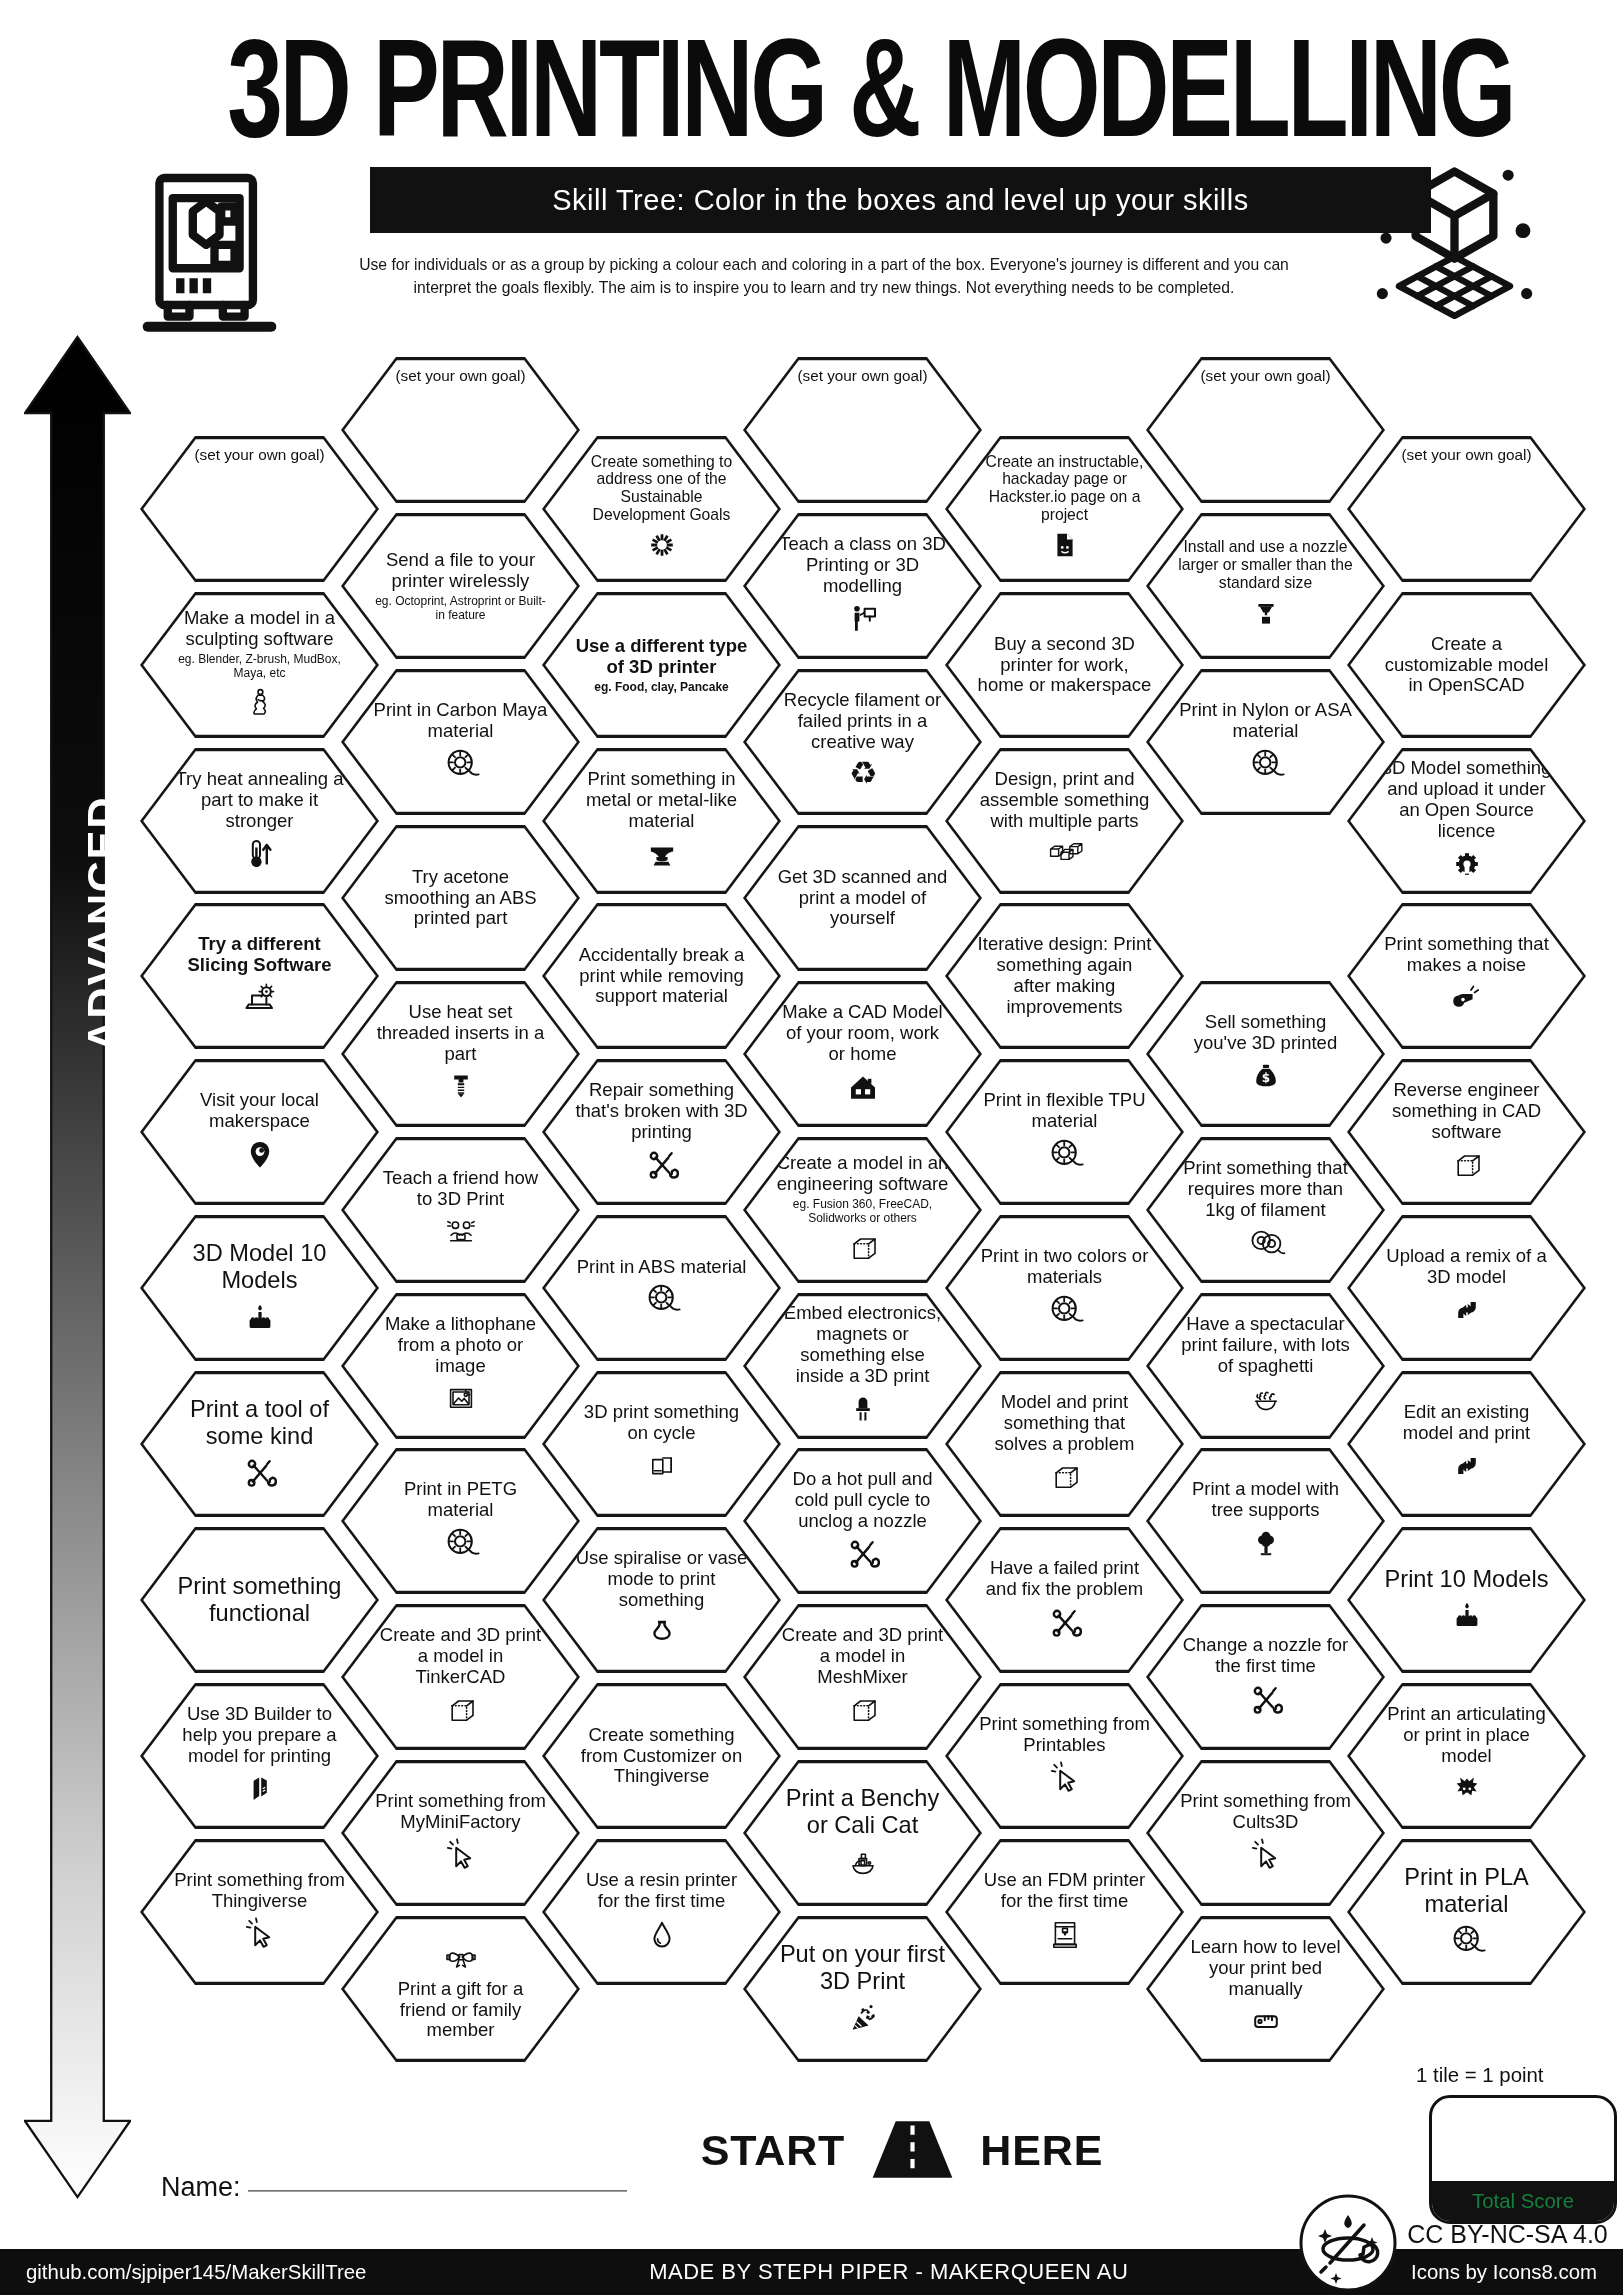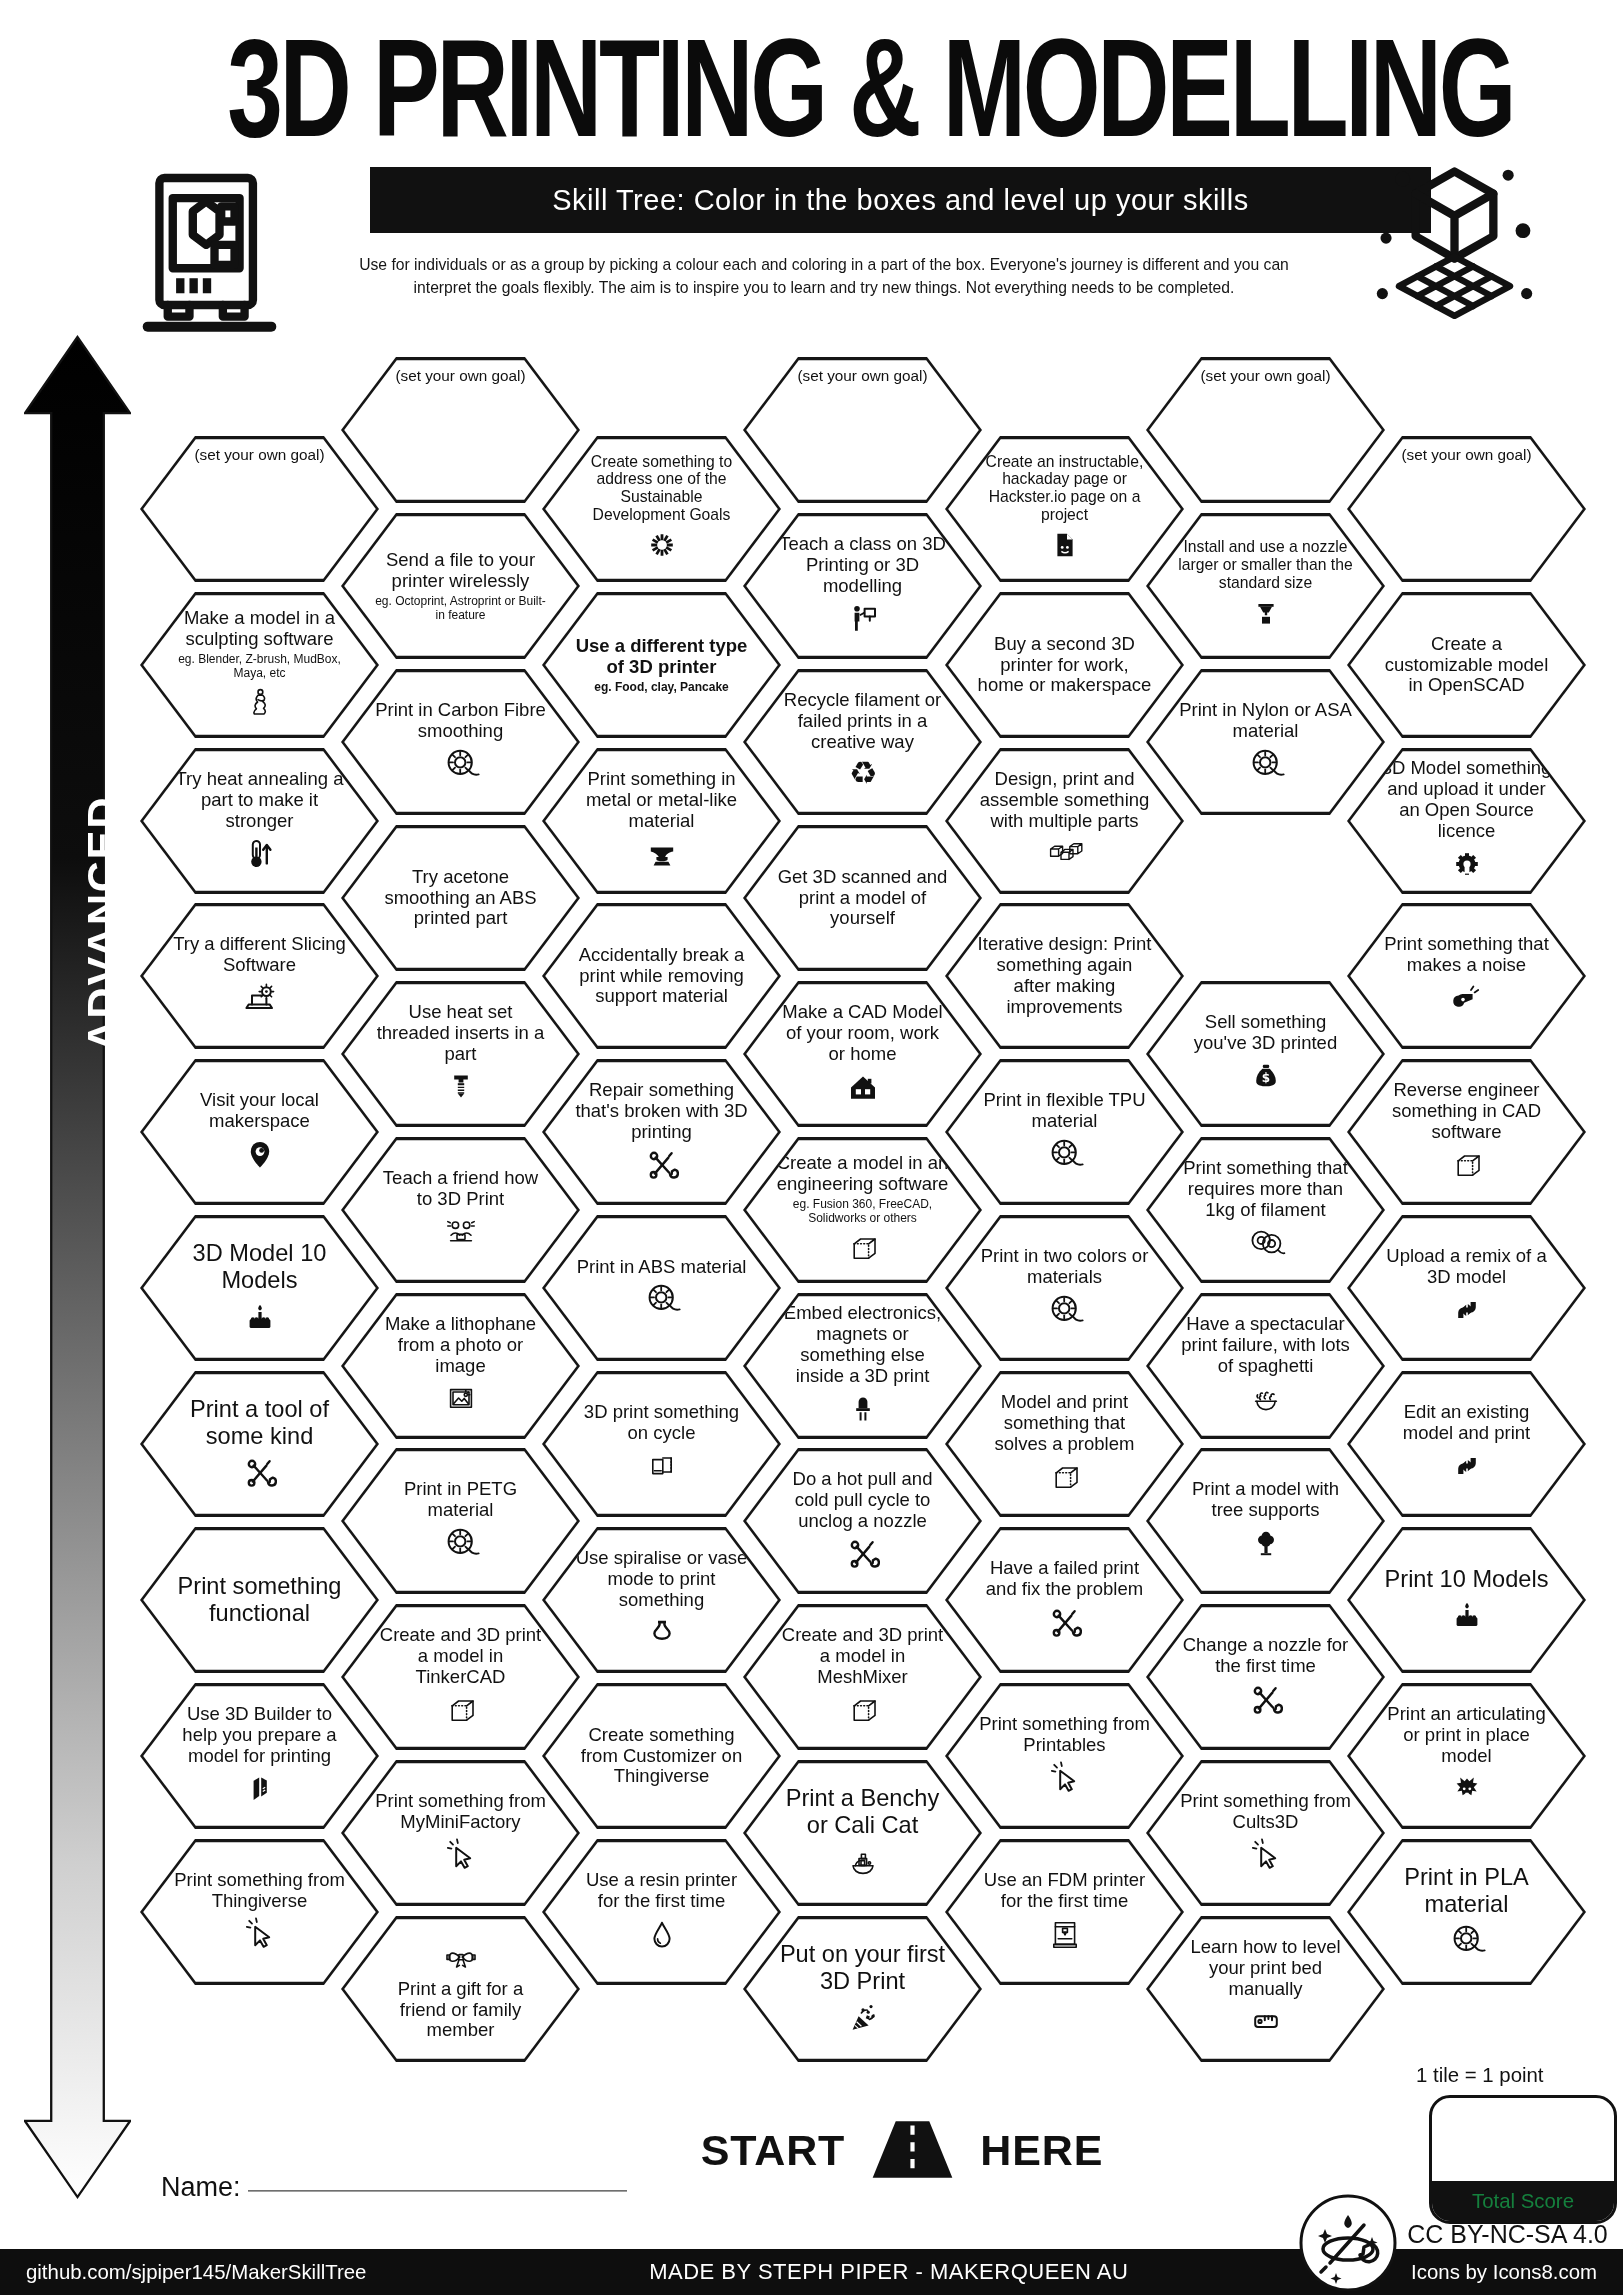--- a/index.html
+++ b/index.html
@@ -163,21 +163,21 @@
             <circle cx="41" cy="72" r="13" fill="#111"></circle>
             <line x1="41" y1="36" x2="41" y2="62" stroke="#111" stroke-width="6"></line>
             <g fill="none" stroke="#111" stroke-linecap="round" stroke-linejoin="round" stroke-width="6">
               <line x1="67" y1="76" x2="67" y2="32"></line>
               <path d="M58 42 L67 30 L76 42"></path>
             </g>
           </svg>
         </div>
       </div>
     </div>
-    <div class="hex" style="left: 140px; top: 903px;">
+    <div class="hex" style="left: 140px; top: 903px; font-weight: bold;">
       <div class="hex-b"></div>
       <div class="hex-i">
         <div class="hex-text">Try a different Slicing Software</div>
         <div class="hex-icon">
           <svg viewBox="0 0 100 100">
             <g fill="none" stroke="#111" stroke-linecap="round" stroke-linejoin="round" stroke-width="5">
               <path d="M30 66 V44 H56"></path>
               <path d="M66 52 V66"></path>
               <path d="M22 66 H74 L80 75 H16 Z"></path>
               <circle cx="66" cy="34" r="11"></circle>
@@ -297,21 +297,21 @@
     <div class="hex" style="left: 341px; top: 513px;">
       <div class="hex-b"></div>
       <div class="hex-i">
         <div class="hex-text">Send a file to your printer wirelessly</div>
         <div class="hex-sub">eg. Octoprint, Astroprint or Built-in feature</div>
       </div>
     </div>
     <div class="hex" style="left: 341px; top: 669px;">
       <div class="hex-b"></div>
       <div class="hex-i">
-        <div class="hex-text">Print in Carbon Fibre smoothing</div>
+        <div class="hex-text">Print in Carbon Maya material</div>
         <div class="hex-icon">
           <svg viewBox="0 0 100 100">
             <g fill="none" stroke="#111" stroke-linecap="round" stroke-linejoin="round" stroke-width="5">
               <circle cx="48" cy="46" r="29"></circle>
               <circle cx="48" cy="46" r="13"></circle>
               <path d="M69 65 Q79 80 94 76"></path>
             </g>
             <g fill="none" stroke="#111" stroke-linecap="round" stroke-linejoin="round" stroke-width="4.5">
               <line x1="66" y1="46" x2="74" y2="46"></line>
               <line x1="61" y1="59" x2="67" y2="65"></line>

